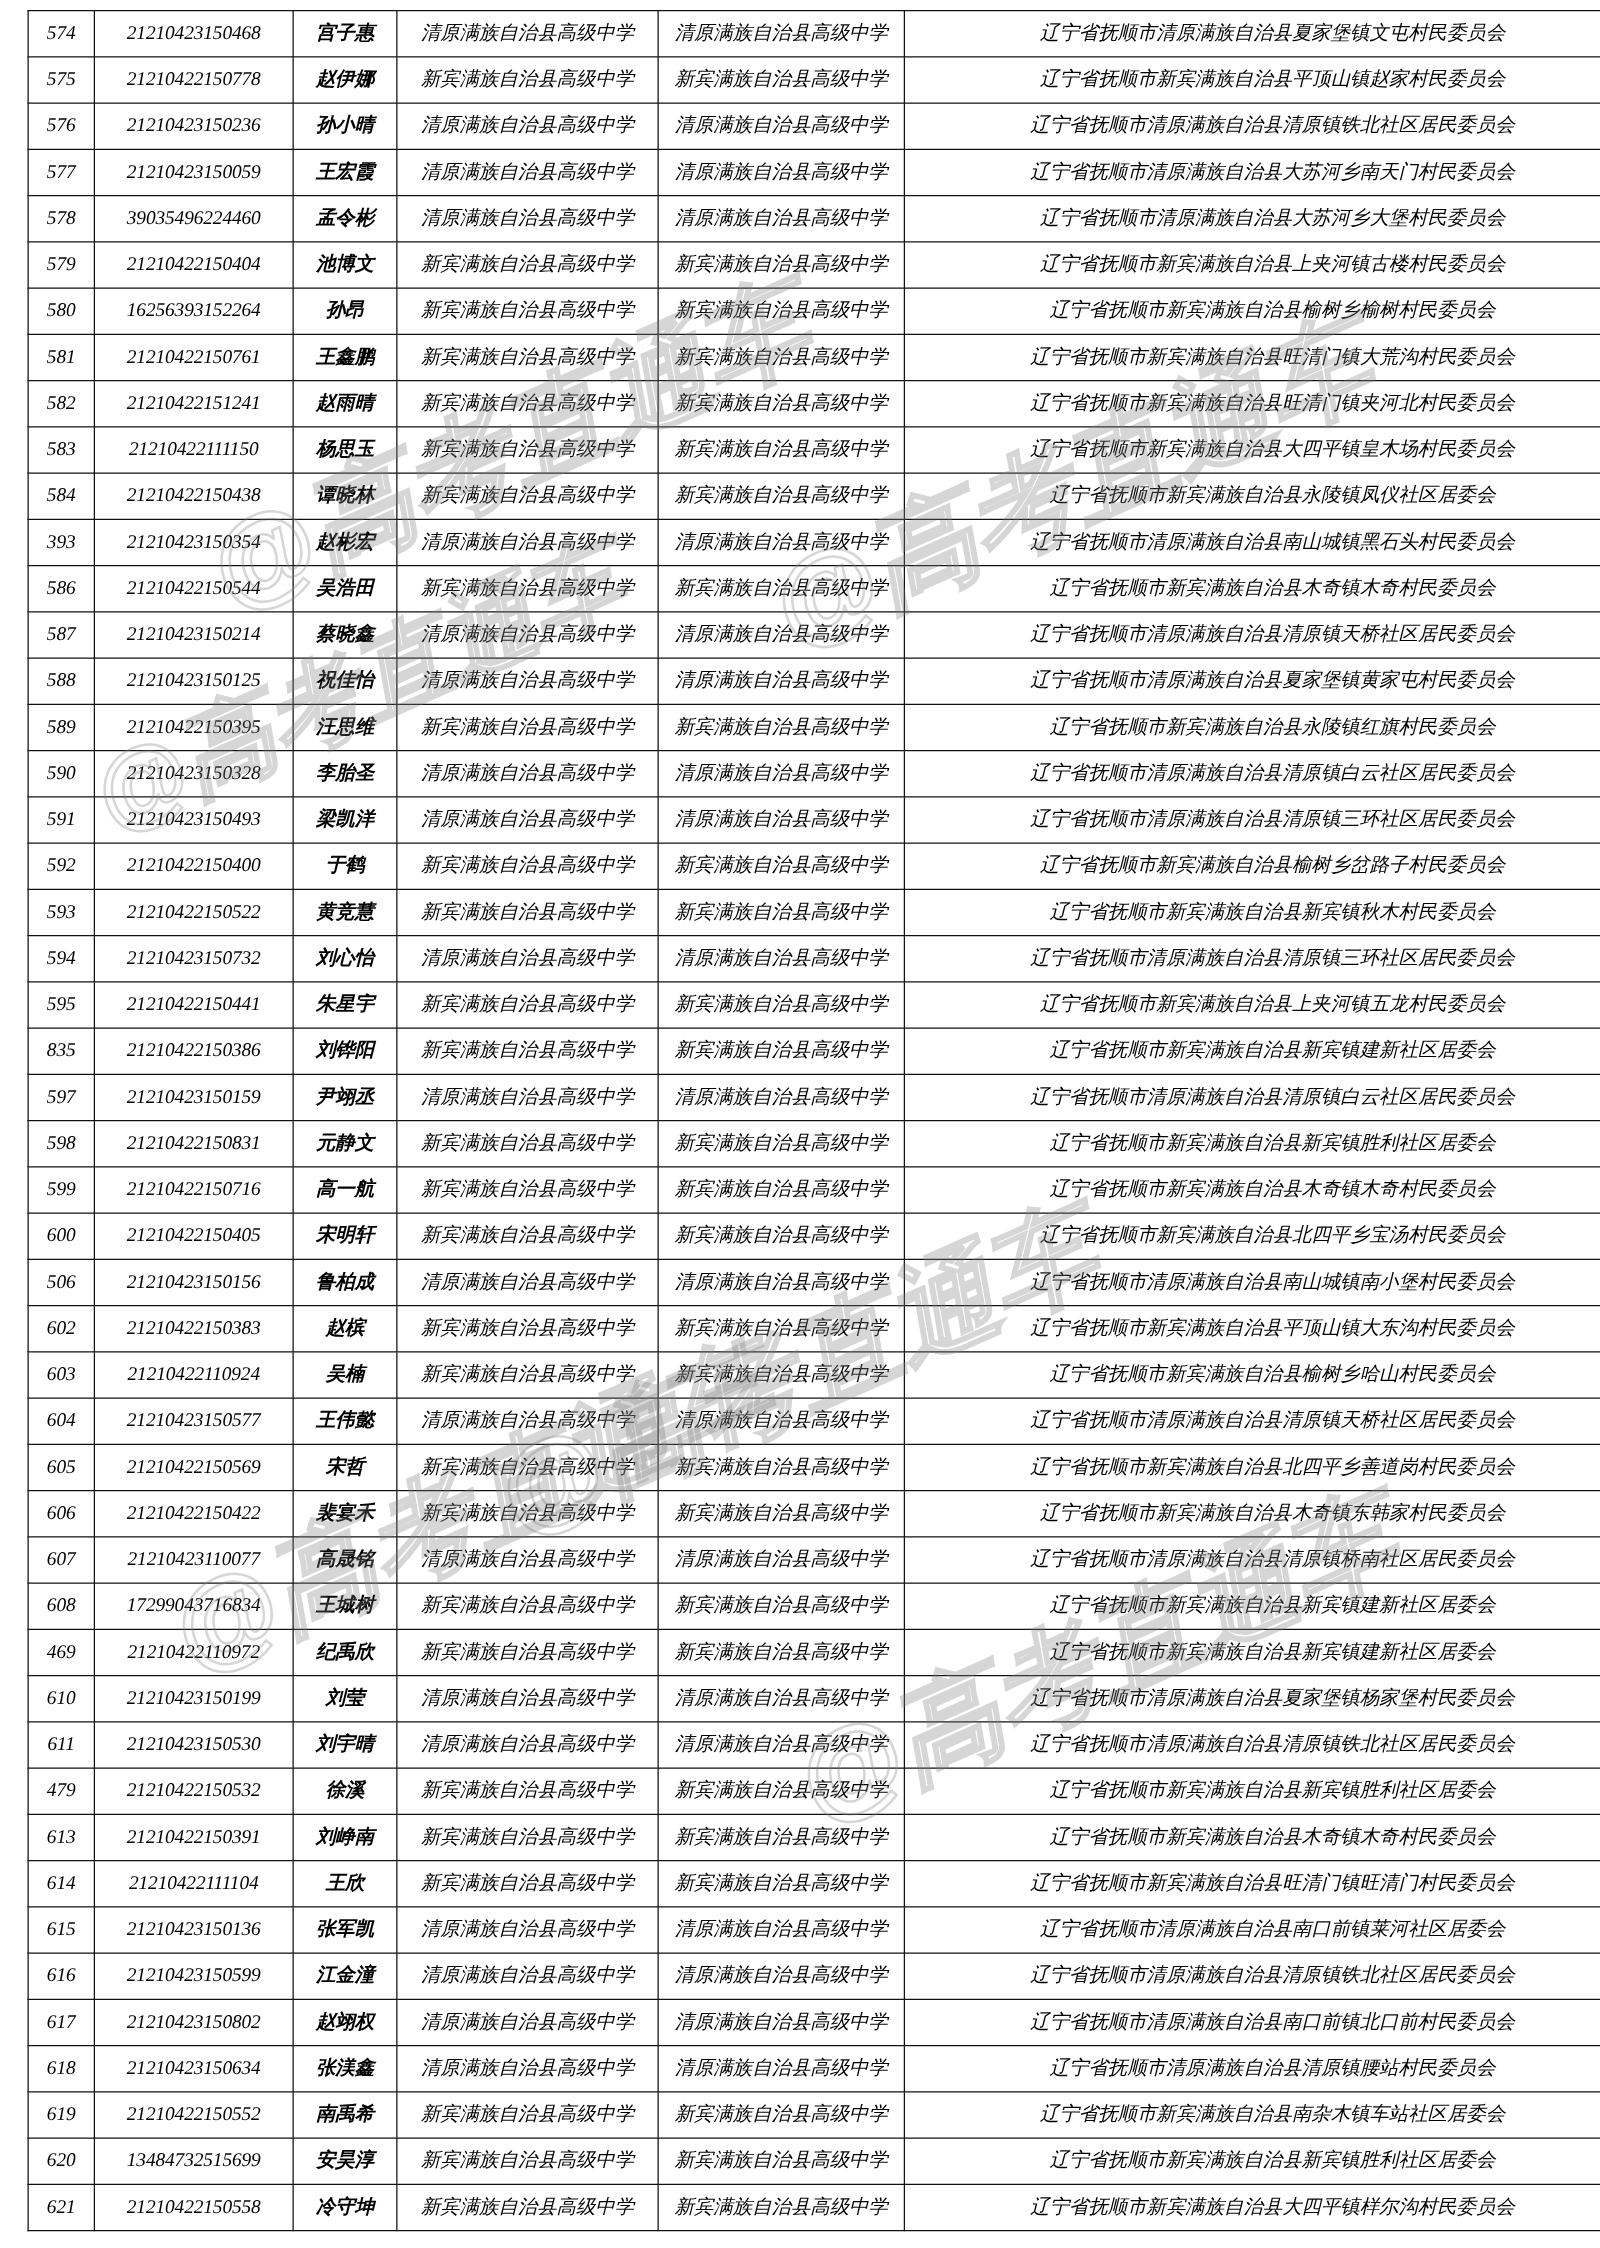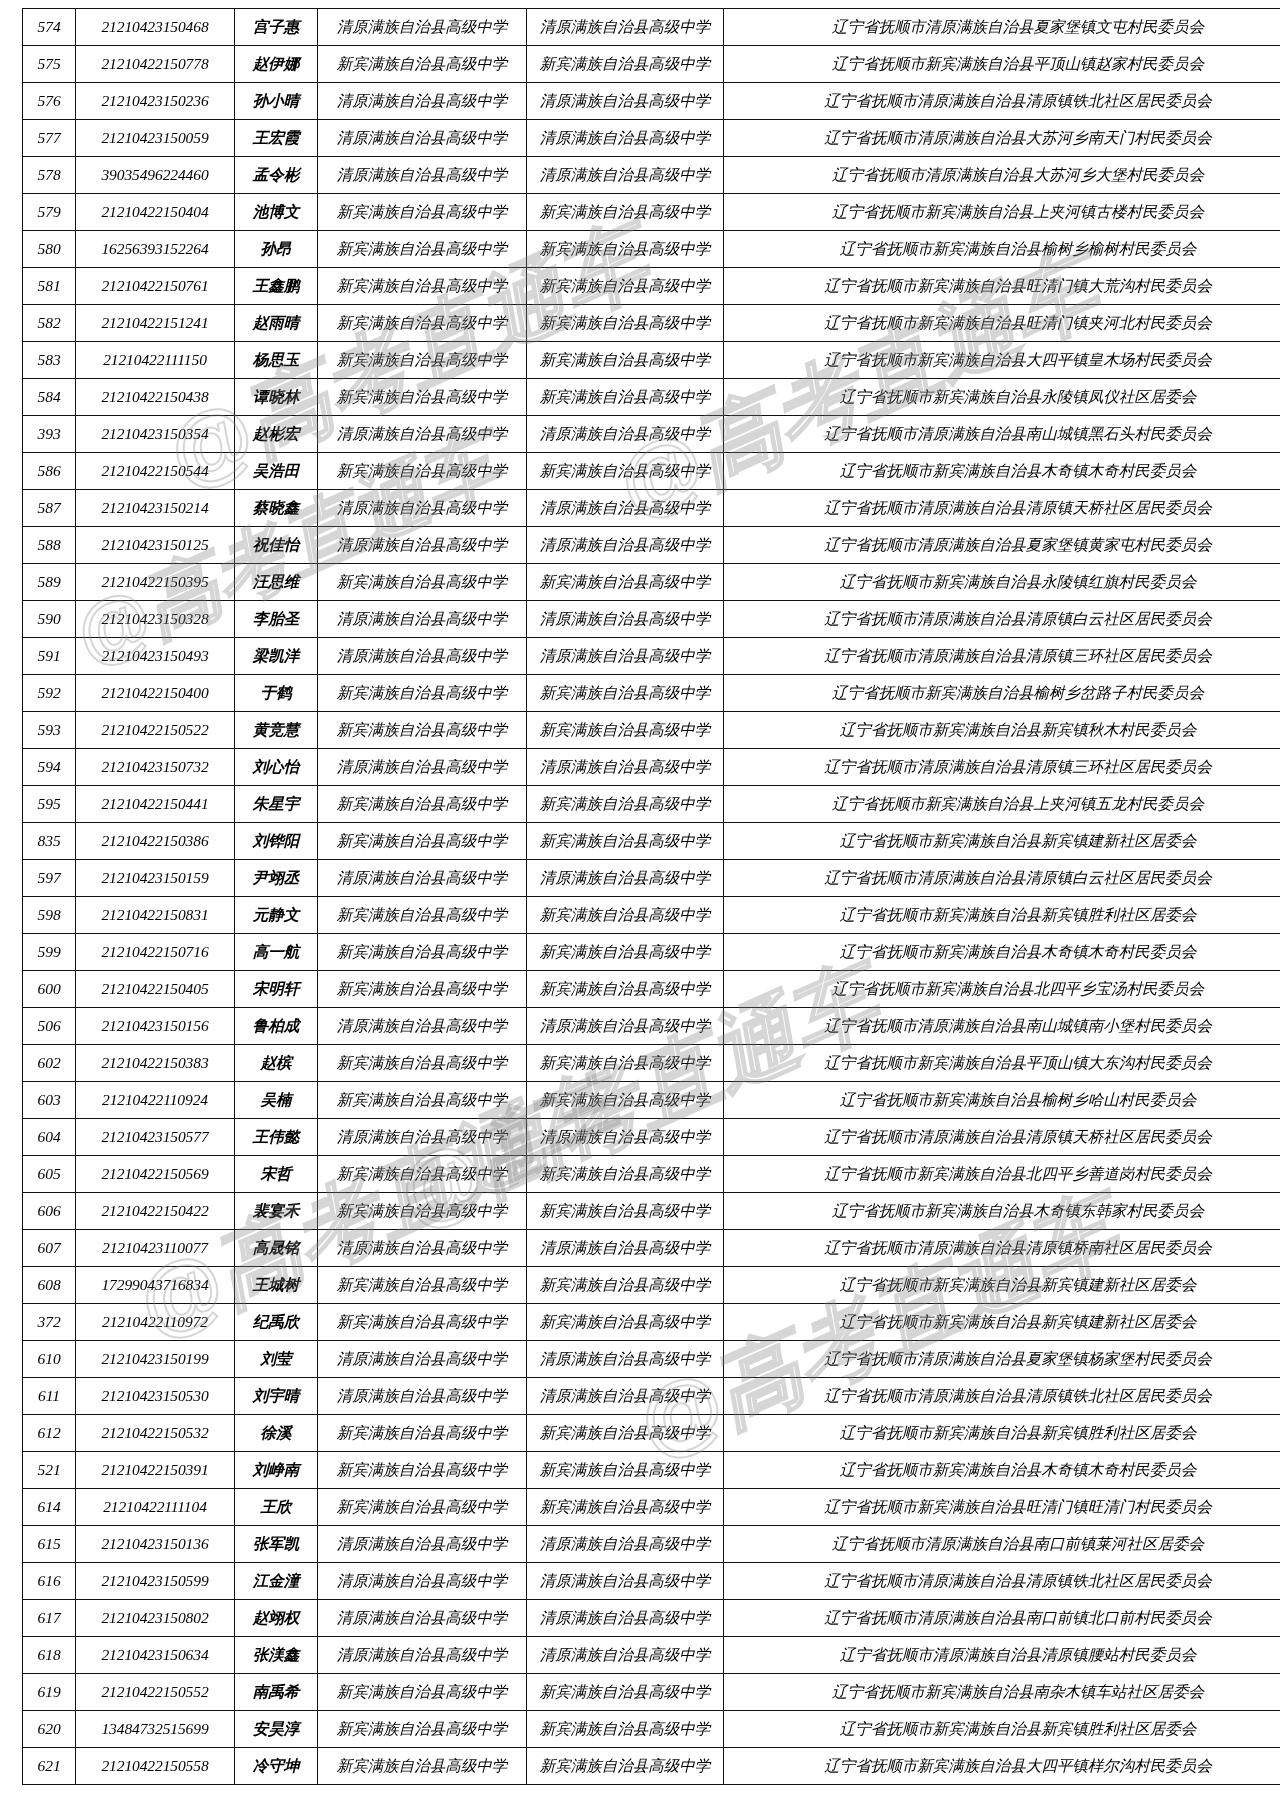--- a/index.html
+++ b/index.html
@@ -361,21 +361,21 @@
         </tr>
         <tr>
           <td class="c-index">608</td>
           <td class="c-examid">17299043716834</td>
           <td class="c-name">王城树</td>
           <td class="c-school">新宾满族自治县高级中学</td>
           <td class="c-exam">新宾满族自治县高级中学</td>
           <td class="c-address">辽宁省抚顺市新宾满族自治县新宾镇建新社区居委会</td>
         </tr>
         <tr>
-          <td class="c-index">372</td>
+          <td class="c-index">469</td>
           <td class="c-examid">21210422110972</td>
           <td class="c-name">纪禹欣</td>
           <td class="c-school">新宾满族自治县高级中学</td>
           <td class="c-exam">新宾满族自治县高级中学</td>
           <td class="c-address">辽宁省抚顺市新宾满族自治县新宾镇建新社区居委会</td>
         </tr>
         <tr>
           <td class="c-index">610</td>
           <td class="c-examid">21210423150199</td>
           <td class="c-name">刘莹</td>
@@ -385,29 +385,29 @@
         </tr>
         <tr>
           <td class="c-index">611</td>
           <td class="c-examid">21210423150530</td>
           <td class="c-name">刘宇晴</td>
           <td class="c-school">清原满族自治县高级中学</td>
           <td class="c-exam">清原满族自治县高级中学</td>
           <td class="c-address">辽宁省抚顺市清原满族自治县清原镇铁北社区居民委员会</td>
         </tr>
         <tr>
-          <td class="c-index">612</td>
+          <td class="c-index">479</td>
           <td class="c-examid">21210422150532</td>
           <td class="c-name">徐溪</td>
           <td class="c-school">新宾满族自治县高级中学</td>
           <td class="c-exam">新宾满族自治县高级中学</td>
           <td class="c-address">辽宁省抚顺市新宾满族自治县新宾镇胜利社区居委会</td>
         </tr>
         <tr>
-          <td class="c-index">521</td>
+          <td class="c-index">613</td>
           <td class="c-examid">21210422150391</td>
           <td class="c-name">刘峥南</td>
           <td class="c-school">新宾满族自治县高级中学</td>
           <td class="c-exam">新宾满族自治县高级中学</td>
           <td class="c-address">辽宁省抚顺市新宾满族自治县木奇镇木奇村民委员会</td>
         </tr>
         <tr>
           <td class="c-index">614</td>
           <td class="c-examid">21210422111104</td>
           <td class="c-name">王欣</td>

